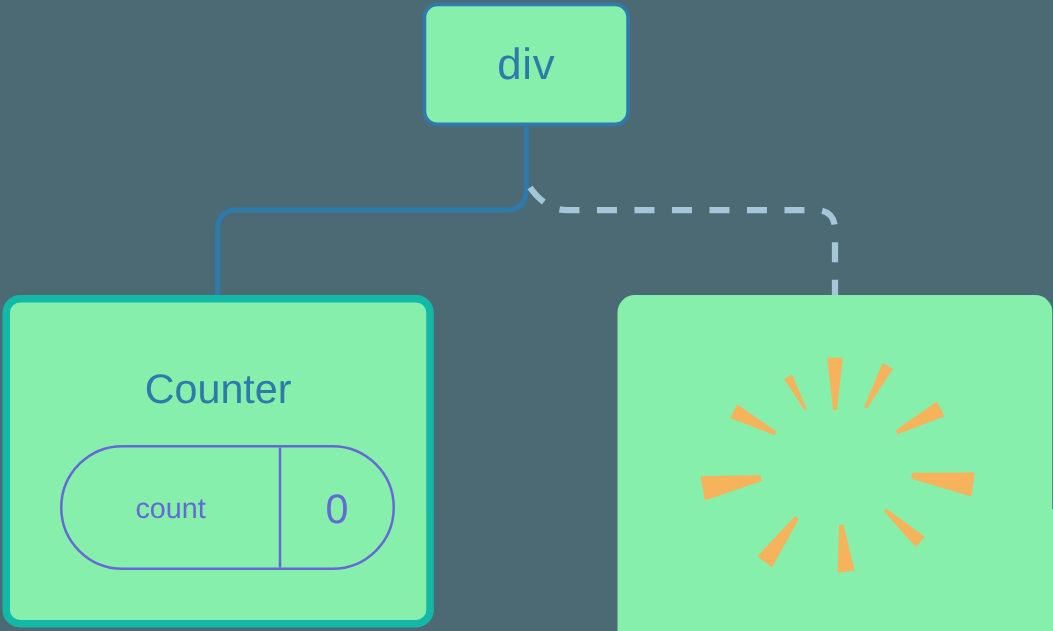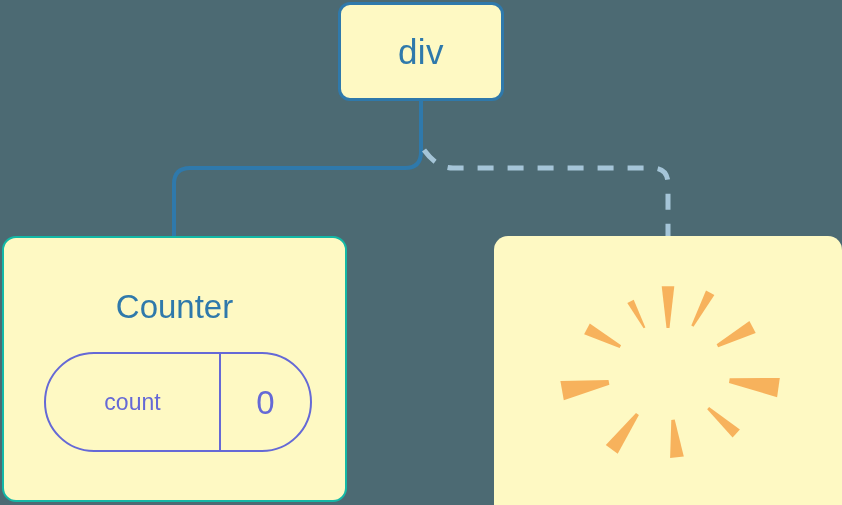--- a/index.html
+++ b/index.html
@@ -24,40 +24,40 @@
     left: 0;
     top: 0;
     width: 842px;
     height: 505px;
     pointer-events: none;
   }
 
   
   .node {
     position: absolute;
-    background: #fef9c3;
+    background: #86efac;
     box-sizing: border-box;
   }
   .node-div {
     left: 338px;
     top: 2px;
     width: 166px;
     height: 99px;
     border: 3px solid #2f79ab;
     border-radius: 12px;
     display: flex;
     align-items: center;
     justify-content: center;
   }
   .node-counter {
     left: 2px;
     top: 236px;
     width: 345px;
     height: 266px;
-    border: 2px solid #14b8a6;
+    border: 6px solid #14b8a6;
     border-radius: 14px;
   }
   .node-burst {
     left: 494px;
     top: 236px;
     width: 348px;
     height: 272px;
     border-radius: 14px 14px 0 0;
     border: 0;
     overflow: hidden;

